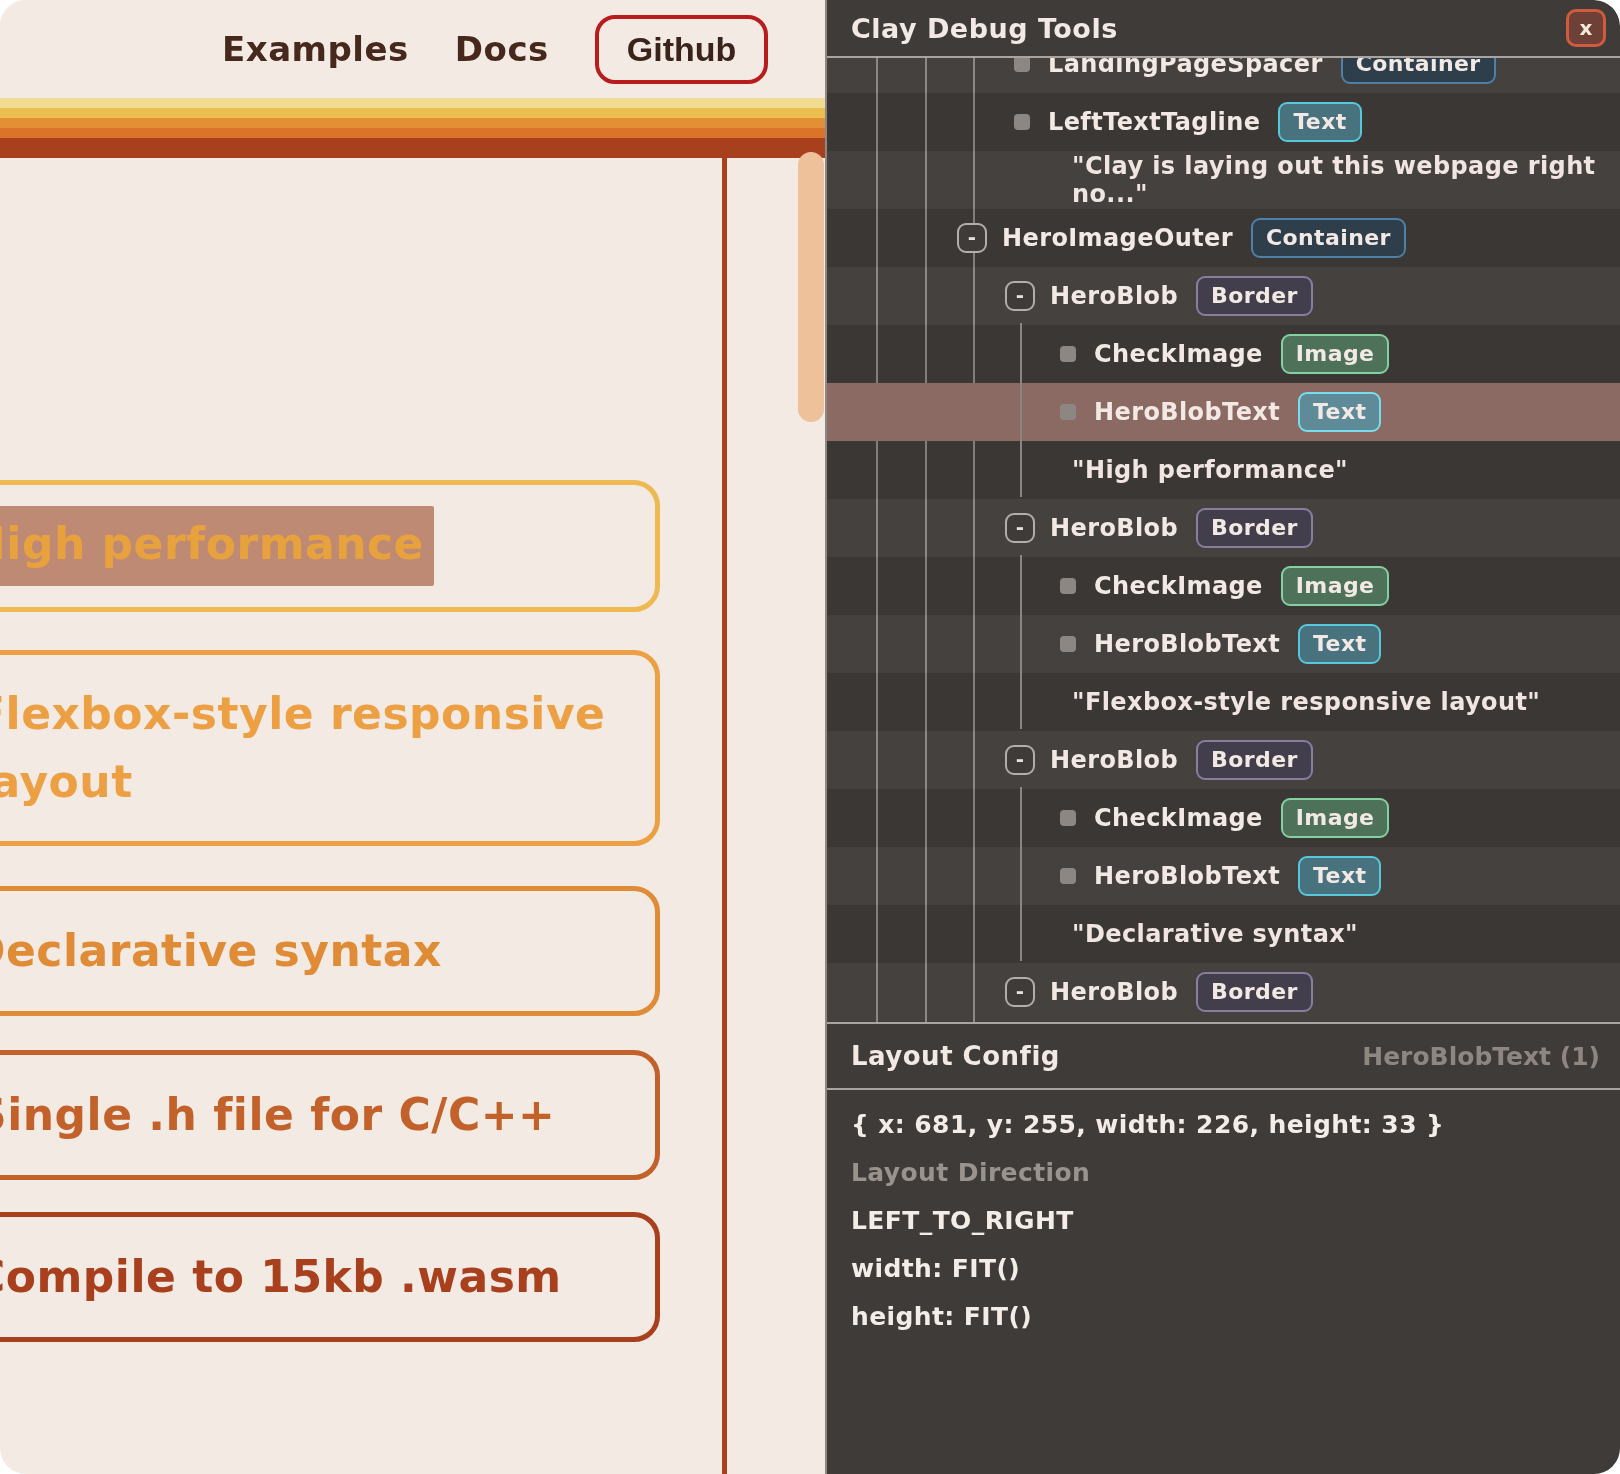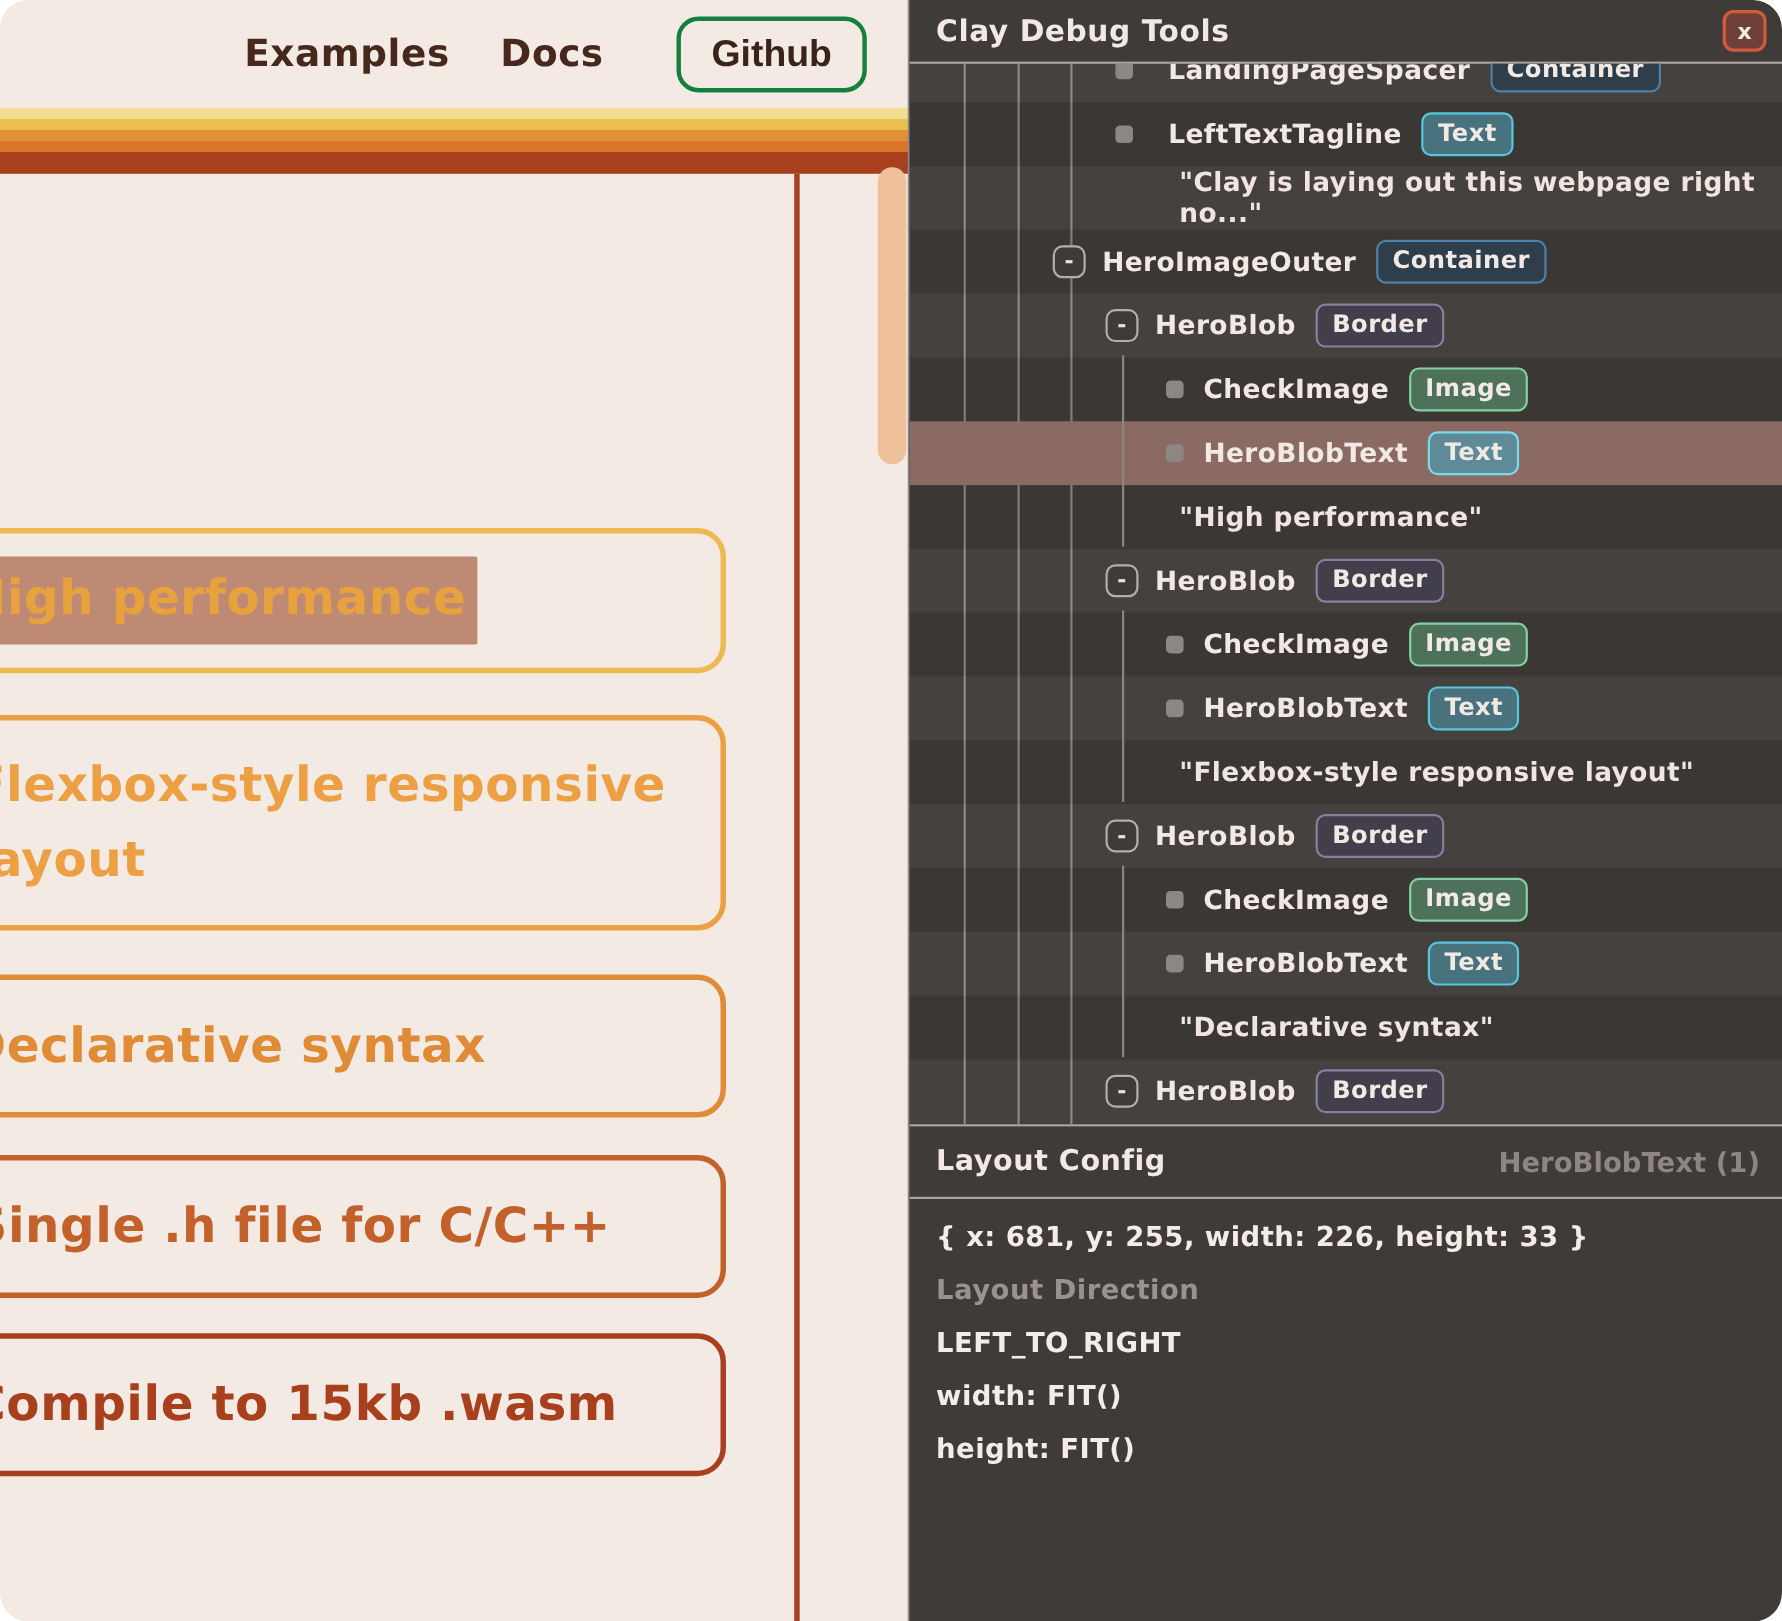--- a/index.html
+++ b/index.html
@@ -3,21 +3,21 @@
 <meta charset="utf-8">
 <style>
   html,body{margin:0;padding:0;background:#ffffff;}
   body{width:1620px;height:1474px;position:relative;font-family:"DejaVu Sans","Liberation Sans",sans-serif;}
   .app{position:absolute;inset:0;border-radius:26px;overflow:hidden;background:#f3eae4;}
 
   
   .page{position:absolute;left:0;top:0;width:827px;height:1168px;background:#f3eae4;}
   .nav{position:absolute;left:0;top:0;width:827px;height:98px;display:flex;align-items:center;padding-left:222px;box-sizing:border-box;gap:46px;}
   .nav-link{font-size:34px;font-weight:bold;color:#46281c;letter-spacing:.5px;cursor:pointer;}
-  .github-btn{border:4px solid #15803d;border-radius:20px;padding:11px 28px;font-size:34px;font-weight:bold;color:#3a231a;background:transparent;cursor:pointer;margin-left:20px;}
+  .github-btn{border:4px solid #b91c1c;border-radius:20px;padding:11px 28px;font-size:34px;font-weight:bold;color:#3a231a;background:transparent;cursor:pointer;}
   .stripes{position:absolute;left:0;top:98px;width:827px;}
   .stripe{width:100%;}
   .v-divider{position:absolute;left:722px;top:158px;width:5px;height:1316px;background:#a8401d;}
   .scroll-thumb{position:absolute;left:798px;top:152px;width:26px;height:270px;border-radius:13px;background:#eec19a;}
 
   .blob{position:absolute;left:-44px;width:704px;box-sizing:border-box;border:5px solid;border-radius:26px;display:flex;align-items:center;background:transparent;}
   .blob-text{font-size:44px;font-weight:bold;letter-spacing:.5px;line-height:1.55;max-width:660px;}
   .hl-span{border-radius:2px;padding:4px 10px 8px 0;}
 
   
@@ -27,21 +27,21 @@
   .close-btn{position:absolute;right:14px;top:9px;width:40px;height:38px;border-radius:10px;background:#6e4037;border:3px solid #d05b3e;color:#f5ead9;font-size:20px;font-weight:bold;display:flex;align-items:center;justify-content:center;box-sizing:border-box;cursor:pointer;}
 
   .tree{position:absolute;left:0;top:58px;right:0;height:964px;overflow:hidden;}
   .guide{position:absolute;width:2px;background:#8a8580;}
   .tree-row{position:absolute;left:0;right:0;height:58px;display:flex;align-items:center;font-size:24px;font-weight:bold;color:#f3e9e4;letter-spacing:.4px;}
   .tree-row.even{background:rgba(255,255,255,0.03);}
   .tree-row.odd{background:rgba(0,0,0,0.055);}
   .tree-row.hl{background:#8b6a63;}
   .ctl-expand{width:30px;height:30px;border:2px solid #b3aeaa;border-radius:9px;background:#3e3b38;color:#e8e2de;display:flex;align-items:center;justify-content:center;font-size:20px;line-height:1;flex:none;box-sizing:border-box;cursor:pointer;padding-bottom:3px;}
   .ctl-bullet{width:16px;height:16px;border-radius:4px;background:#8d8784;flex:none;}
-  .ind-top .ctl{margin-left:187px;}    .ind-top .node-label{margin-left:32px;}
+  .ind-top .ctl{margin-left:187px;}    .ind-top .node-label{margin-left:18px;}
   .ind-outer .ctl{margin-left:130px;}  .ind-outer .node-label{margin-left:15px;}
   .ind-blob .ctl{margin-left:178px;}   .ind-blob .node-label{margin-left:15px;}
   .ind-deep .ctl{margin-left:233px;}   .ind-deep .node-label{margin-left:18px;}
   .row-string{padding-left:245px;font-weight:600;color:#f0e5e0;}
   .badge{margin-left:18px;padding:3px 13px;border-radius:9px;border:2px solid;font-size:22px;font-weight:bold;line-height:1.35;}
 
   .config{position:absolute;left:0;right:0;top:1022px;bottom:0;border-top:2px solid #a9a4a0;}
   .config-header{height:64px;display:flex;align-items:center;justify-content:space-between;border-bottom:2px solid #a9a4a0;}
   .config-title{margin-left:24px;font-size:26px;font-weight:bold;color:#f2e9e5;letter-spacing:.5px;}
   .config-selected{margin-right:20px;font-size:25px;font-weight:600;color:#8d8681;}

